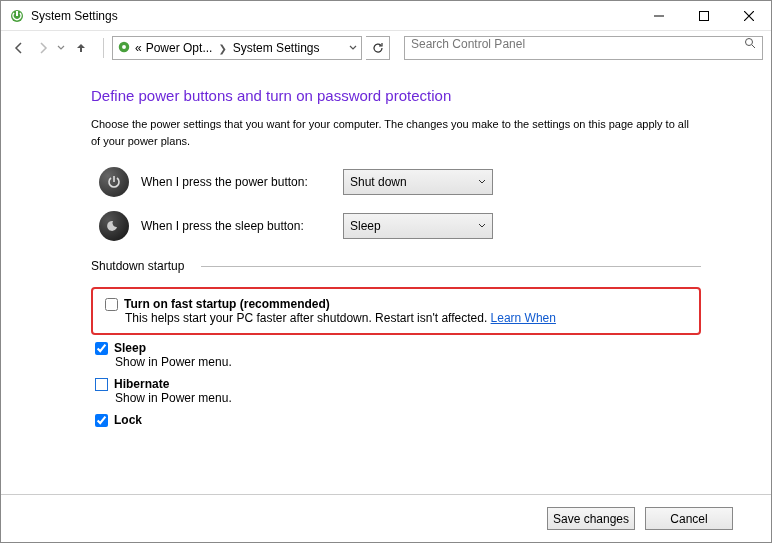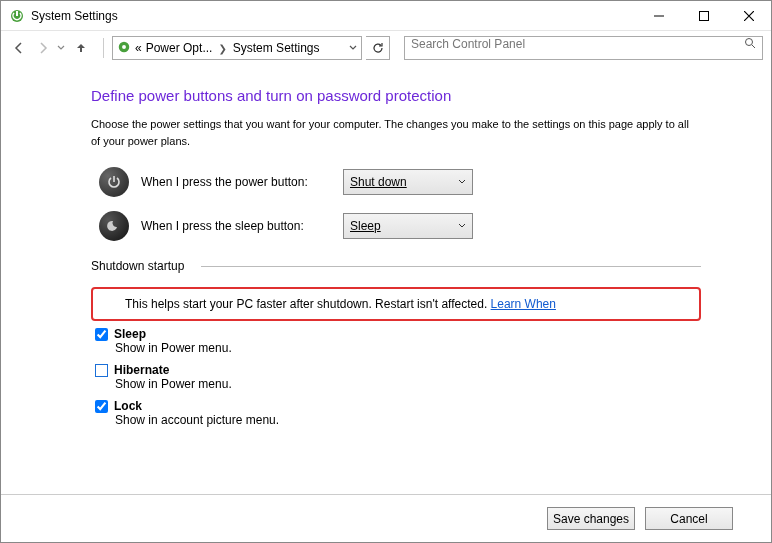--- a/index.html
+++ b/index.html
@@ -135,27 +135,26 @@
   }
   .round-icon {
     width:30px; height:30px; border-radius:50%;
     background: radial-gradient(circle at 30% 30%, #666, #222);
     display:flex; align-items:center; justify-content:center;
     color:#ddd;
   }
   .round-icon.sleep { background: radial-gradient(circle at 30% 30%, #555, #111); }
   .btn-row .label { width:190px; }
   .dropdown {
-    width:130px; height:22px;
+    width:150px; height:22px;
     border:1px solid #888;
     background:linear-gradient(#f3f3f3,#e3e3e3);
     display:flex; align-items:center;
     padding:12px 6px;
     justify-content:space-between;
-    text-decoration:underline;
   }
   .dropdown svg { width:8px; height:8px; }
 
   .highlight-box {
     border:2px solid #e03030;
     border-radius:4px;
     padding:6px 8px 8px 8px;
     margin:0 0 6px 0;
   }
   .chk-item { margin:2px 0 8px 4px; }
@@ -312,20 +311,24 @@
           </svg>
       </div>
     </div>
 
     <div class="section-header" style="--line-left:110px; margin-top:18px;">
       <span>Shutdown startup</span>
     </div>
 
     <div class="highlight-box">
       <div class="chk-item" style="margin-bottom:0">
+        <div class="chk-row">
+          <input type="checkbox" style="">
+          <b>Turn on fast startup (recommended)</b>
+        </div>
         <div class="chk-desc">
           <span>This helps start your PC faster after shutdown. Restart isn't affected. </span><a href="#">Learn When</a>
         </div>
       </div>
     </div>
 
     <div class="chk-item">
       <div class="chk-row">
         <input type="checkbox" checked="" style="">
         <b>Sleep</b>
@@ -339,21 +342,20 @@
         <b>Hibernate</b>
       </div>
       <div class="chk-desc">Show in Power menu.</div>
     </div>
 
     <div class="chk-item">
       <div class="chk-row">
         <input type="checkbox" checked="" style="">
         <b>Lock</b>
       </div>
-      <div class="chk-desc">Show in account picture menu.</div>
     </div>
 
   </div>
 
   <div class="footer">
     <div class="btn">
       <span>Save changes</span>
     </div>
     <div class="btn">
       <span>Cancel</span>

